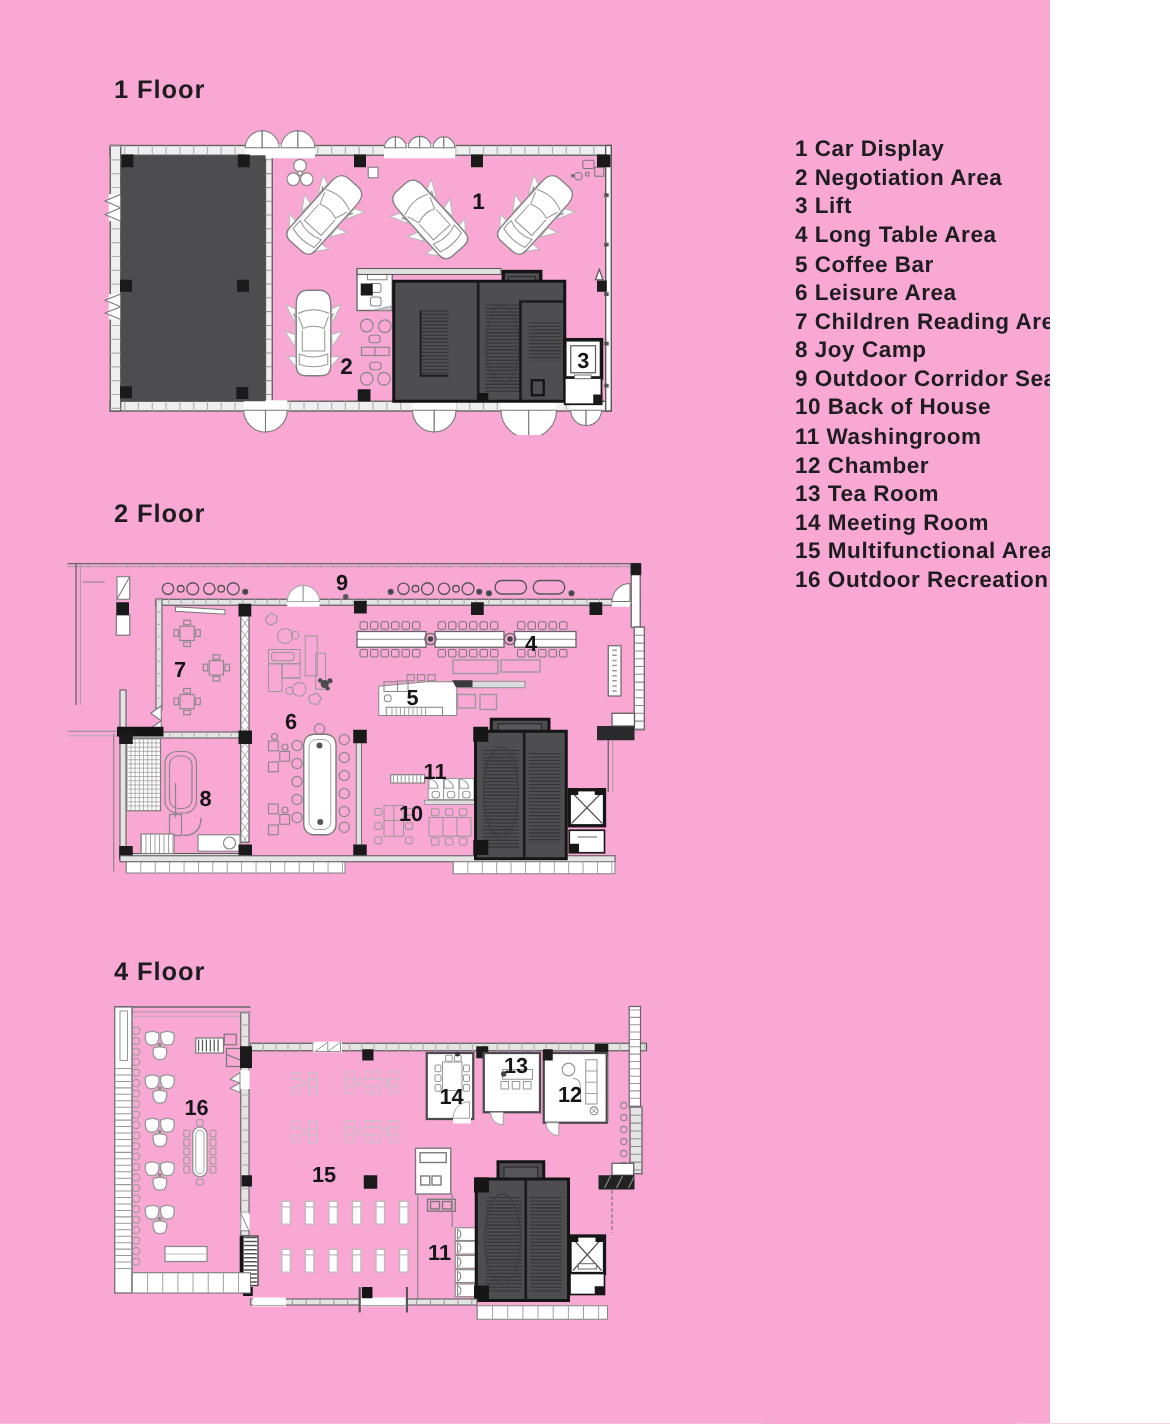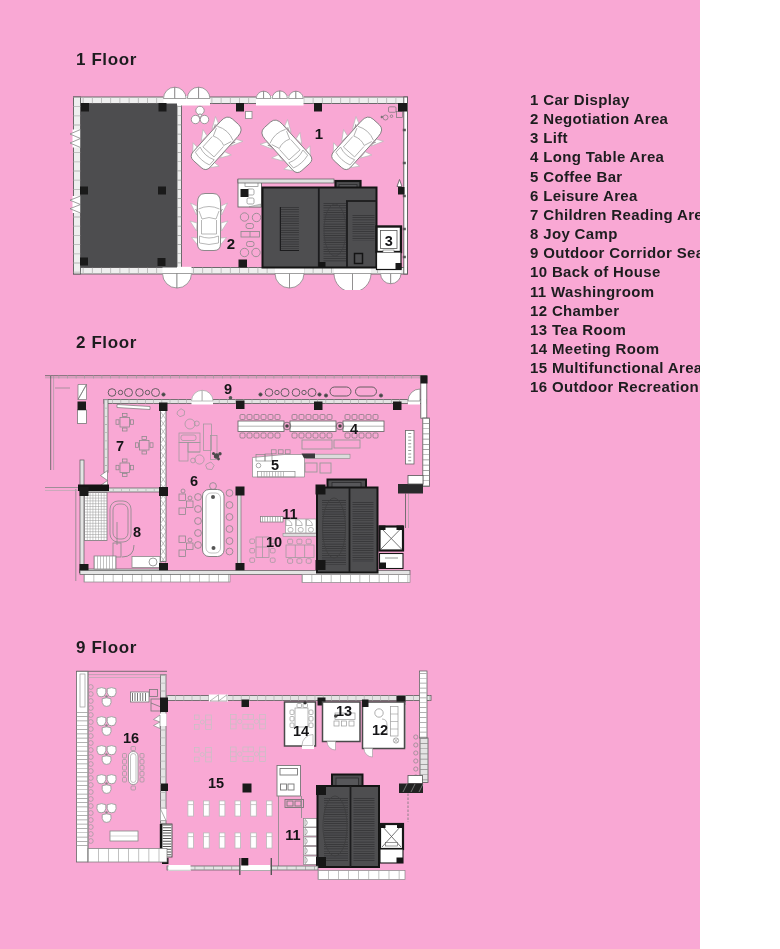--- a/index.html
+++ b/index.html
@@ -25,21 +25,21 @@
 10 Back of House
 11 Washingroom
 12 Chamber
 13 Tea Room
 14 Meeting Room
 15 Multifunctional Area
 16 Outdoor Recreation area</div>
 
 <div class="title" style="left:76px;top:333px">2 Floor</div>
 
-<div class="title" style="left:76px;top:638px">9 Floor</div>
+<div class="title" style="left:76px;top:638px">4 Floor</div>
 
 <svg style="left:55px;top:80px" width="365" height="210" viewBox="55 80 365 210">
 <defs>
 <g id="car">
 
   <g fill="#fff" stroke="#b8b8b8" stroke-width="0.7">
   <path d="M -12,-16 L -18.5,-19 L -12.5,-7 Z"></path>
   <path d="M -12,1 L -19,-1 L -12.5,9 Z"></path>
   <path d="M -11.5,16 L -17.5,15.5 L -10.5,24 Z"></path>
   <path d="M 12,-16 L 18.5,-19 L 12.5,-7 Z"></path>

